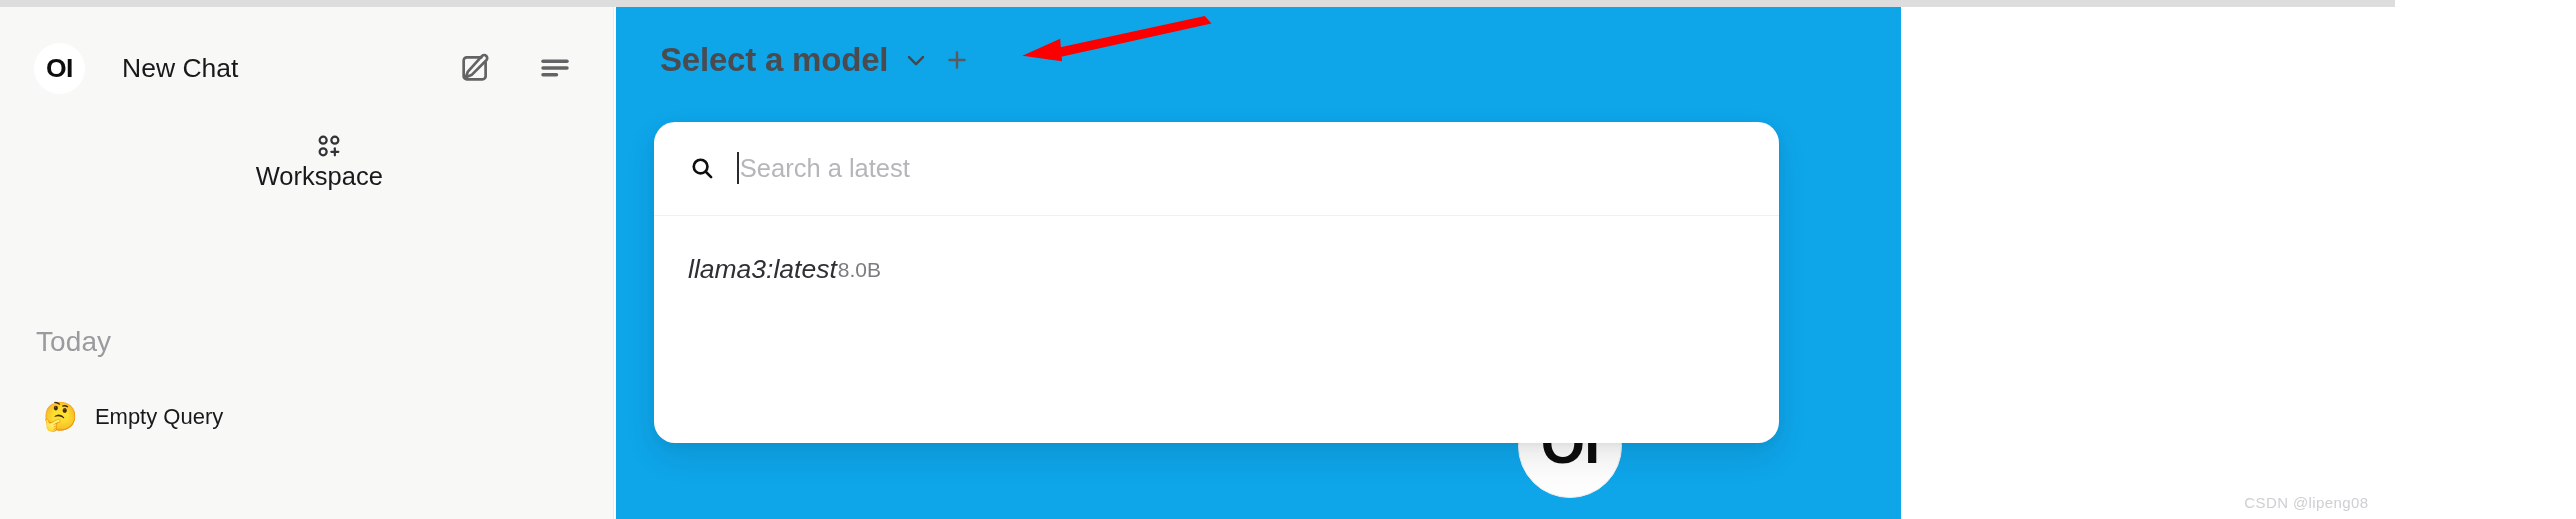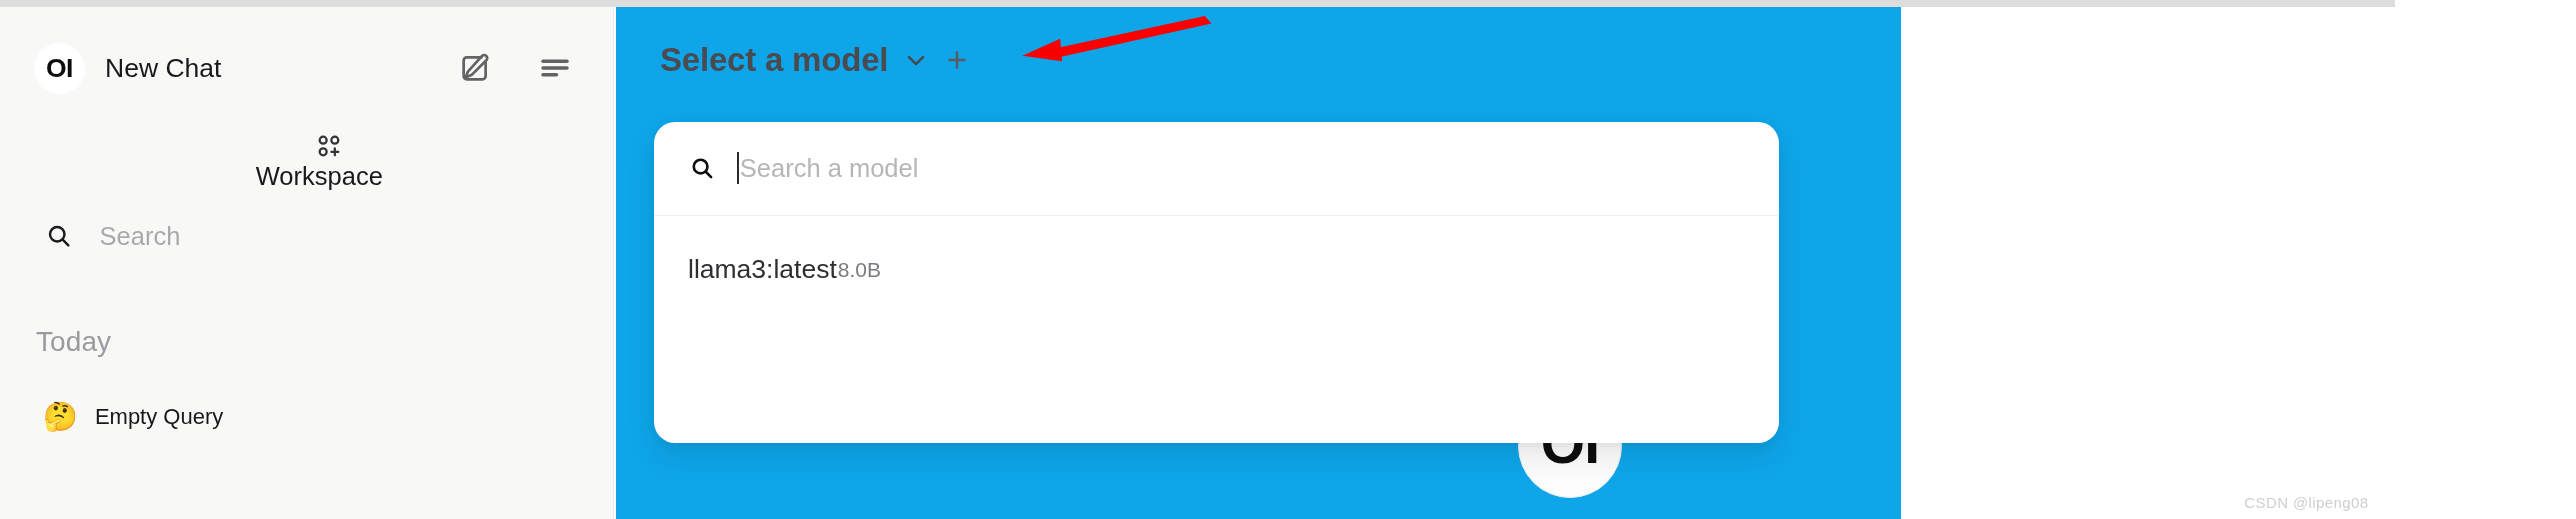--- a/index.html
+++ b/index.html
@@ -62,21 +62,21 @@
   .logo-avatar .oi {
     font-size: 26.5px;
     font-weight: 700;
     letter-spacing: -0.5px;
     color: #0d0d0d;
     line-height: 1;
     font-family: "Liberation Sans", sans-serif;
   }
 
   .new-chat-label {
-    margin-left: 20px;
+    margin-left: 37px;
     font-size: 26.5px;
     color: #19191c;
     white-space: nowrap;
   }
 
   .sb-top-actions {
     margin-left: auto;
     margin-right: 38px;
     display: flex;
     align-items: center;
@@ -253,20 +253,21 @@
     height: 74px;
     display: flex;
     align-items: center;
     padding-left: 34px;
     cursor: pointer;
   }
   .dd-item .name {
     font-size: 26.5px;
     color: #2e2e33;
     white-space: nowrap;
+    font-style: italic;
   }
   .dd-item .size {
     margin-left: 1px;
     font-size: 21px;
     color: #7b7b80;
     white-space: nowrap;
   }
 
   
   .big-logo {
@@ -355,29 +356,20 @@
           <circle cx="7" cy="7" r="3"></circle>
           <circle cx="17" cy="7" r="3"></circle>
           <circle cx="7" cy="17" r="3"></circle>
           <line x1="17" y1="14" x2="17" y2="20"></line>
           <line x1="14" y1="17" x2="20" y2="17"></line>
         </svg>
       </span>
       <span class="lbl">Workspace</span>
     </div>
 
-    <div class="sb-row" id="row-search">
-      <span class="ic">
-        <svg width="28" height="28" viewBox="0 0 24 24" fill="none" stroke="#1b1b1e" stroke-width="2.1" stroke-linecap="round">
-          <circle cx="10.5" cy="10.5" r="6.2"></circle>
-          <line x1="15.2" y1="15.2" x2="20" y2="20"></line>
-        </svg>
-      </span>
-      <span class="lbl muted">Search</span>
-    </div>
 
     <div class="sb-section-title">Today</div>
 
     <div class="chat-item">
       <span class="emoji">🤔</span>
       <span class="title">Empty Query</span>
     </div>
 
   </aside>
 
@@ -407,21 +399,21 @@
     <div class="model-dropdown">
 
       <div class="dd-search">
         <span class="sicon">
           <svg width="26.5" height="26.5" viewBox="0 0 24 24" fill="none" stroke="#0f0f11" stroke-width="2.4" stroke-linecap="round">
             <circle cx="10.5" cy="10.5" r="6.2"></circle>
             <line x1="15.2" y1="15.2" x2="20" y2="20"></line>
           </svg>
         </span>
         <span class="caret"></span>
-        <span class="ph">Search a model</span>
+        <span class="ph">Search a latest</span>
       </div>
 
       <div class="dd-list">
 
         <div class="dd-item">
           <span class="name">llama3:latest</span>
           <span class="size">8.0B</span>
         </div>
 
 

